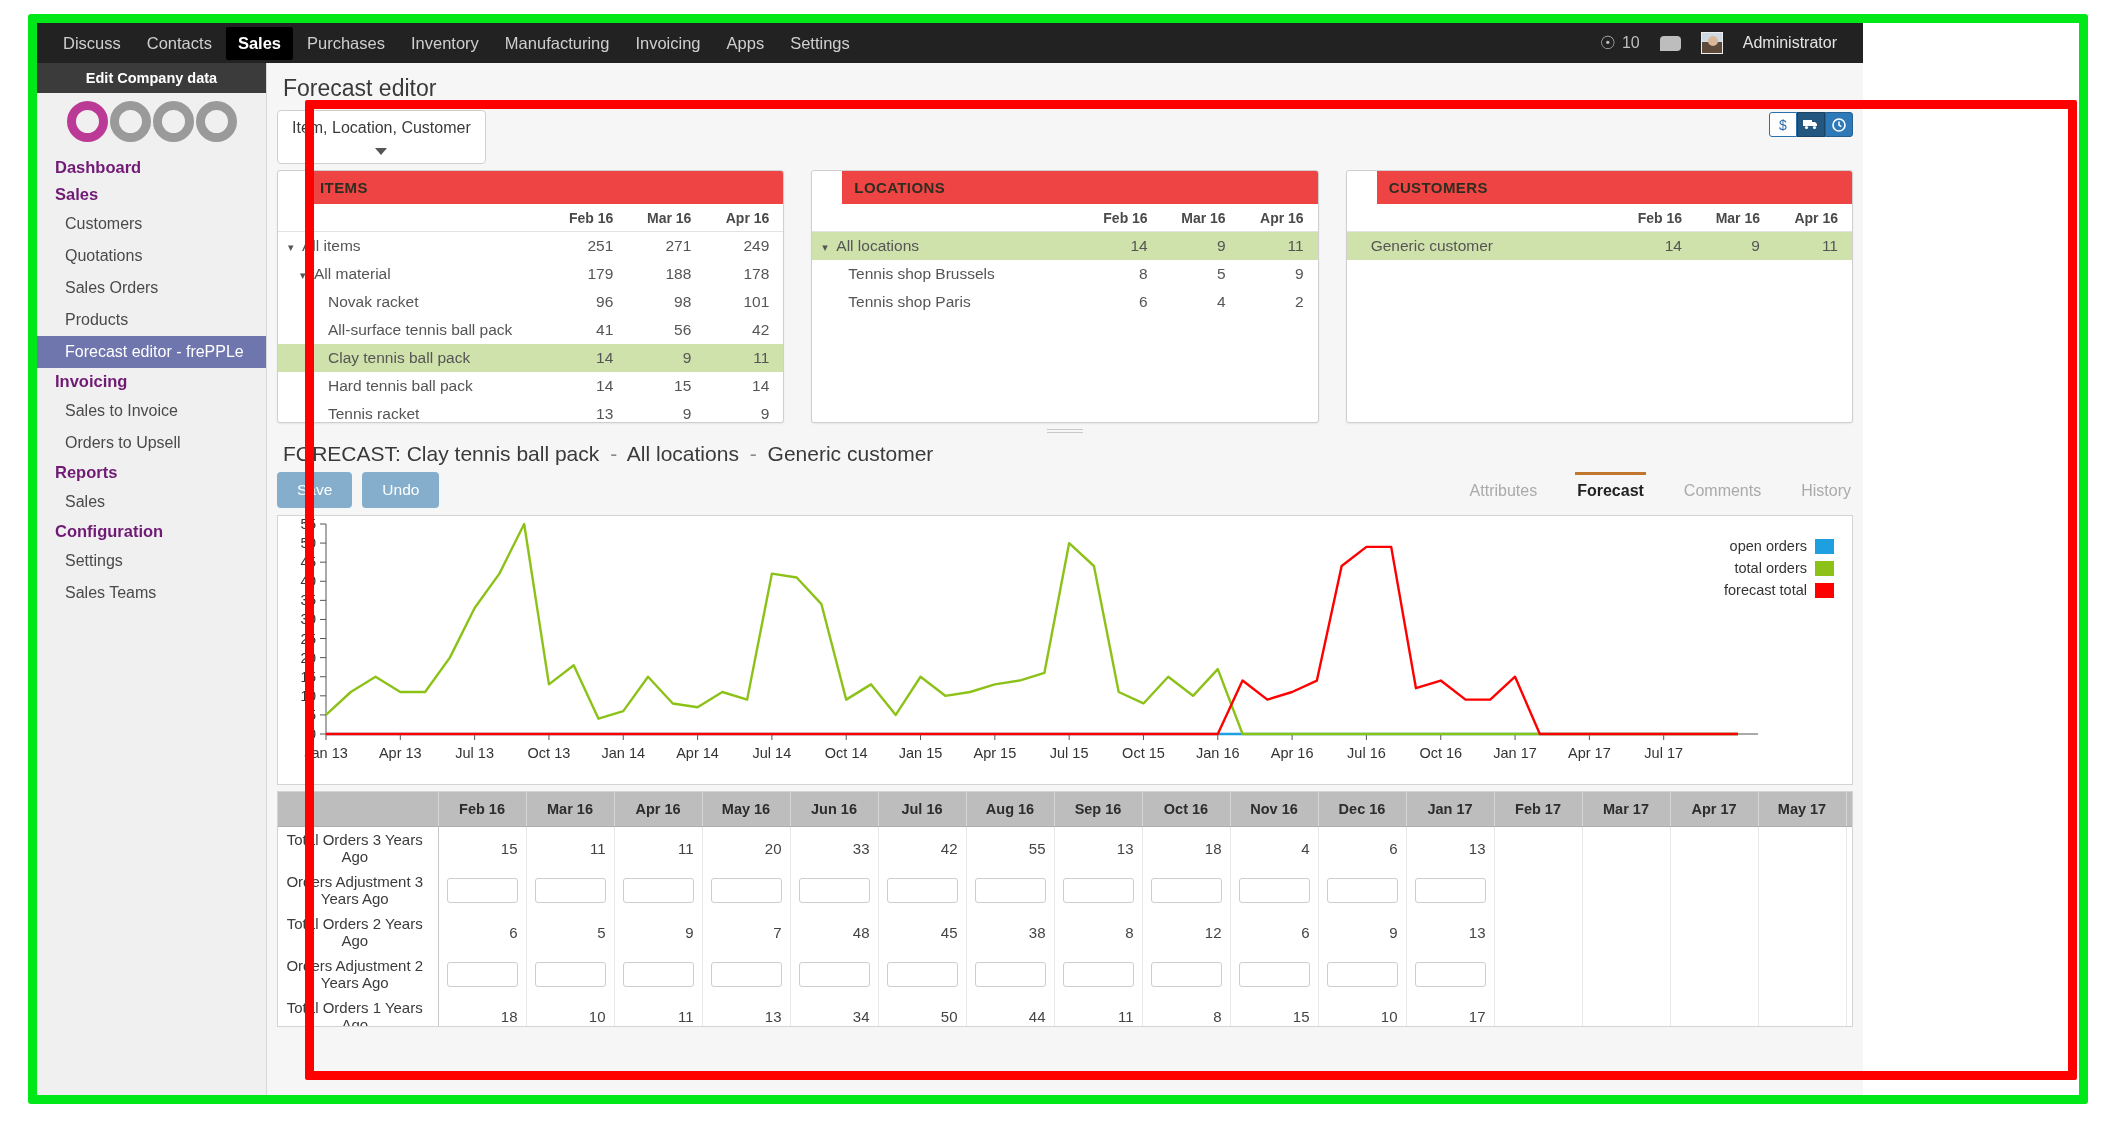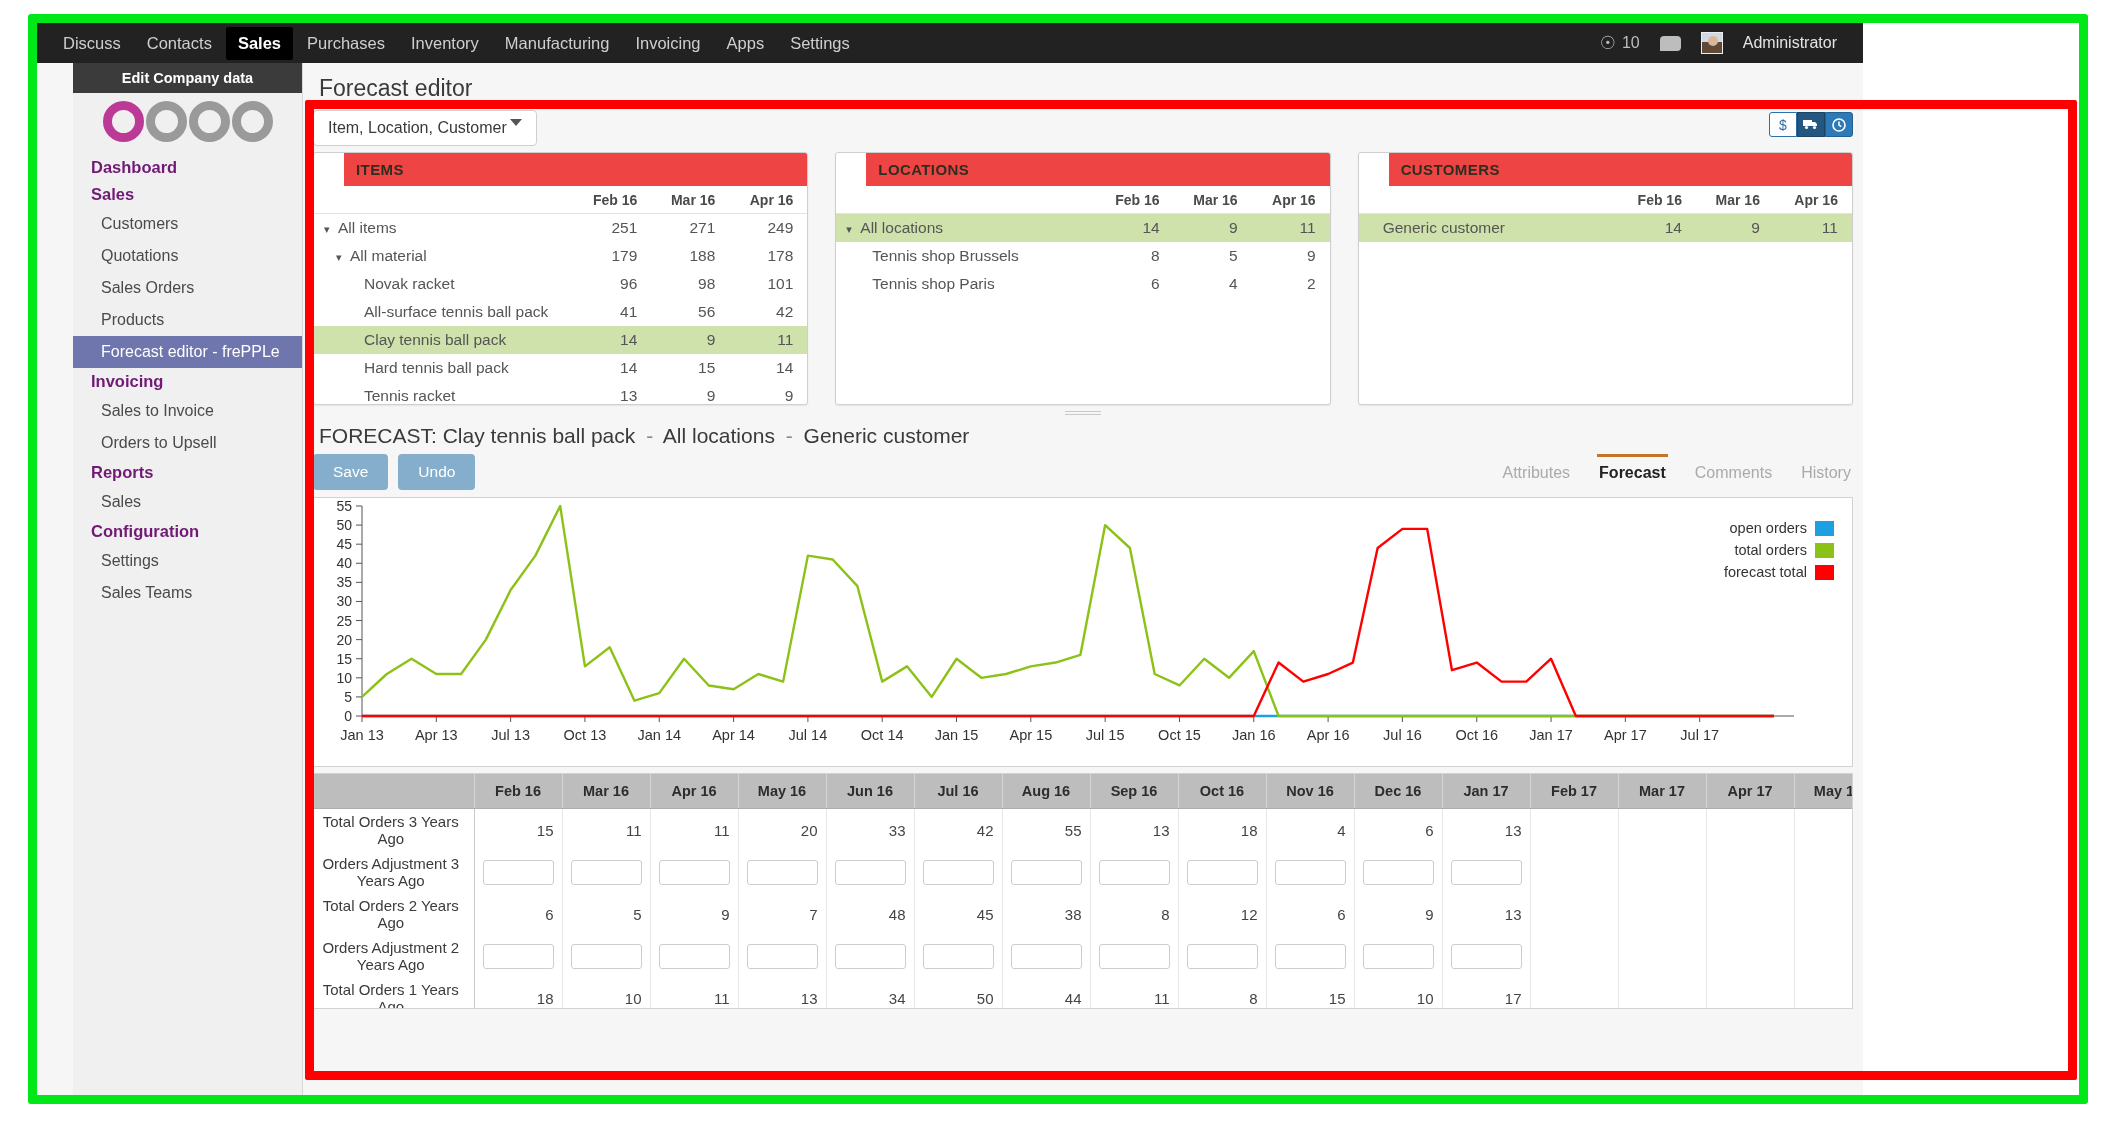--- a/index.html
+++ b/index.html
@@ -42,21 +42,21 @@
   .chat-icon { width:21px; height:15px; background:#bdbdbd; border-radius:4px 4px 4px 0; position:relative; display:inline-block; }
   .avatar {
     width:22px; height:22px; background:linear-gradient(#cfd9e4 45%, #5d4a3a 45%);
     border:1px solid #eee; position:relative; overflow:hidden;
   }
   .avatar::after{ content:""; position:absolute; left:6px; top:3px; width:10px; height:10px;
     background:#dbb79a; border-radius:50%; }
   .user-name { color:#e3e3e3; }
 
   
-  #body { display:flex; height:1032px;padding-left:36px; }
+  #body { display:flex; height:1032px; }
 
   
   #sidebar { width:230px; background:#f0f0f0; border-right:1px solid #d8d8d8; flex:0 0 230px; }
   #edit-company {
     background:#3b3b3b; color:#fff; text-align:center; font-size:14.5px;
     padding:7px 0; font-weight:600;
   }
   #rings { display:flex; justify-content:center; gap:2px; padding:8px 0 12px 0; }
   .ring { width:41px; height:41px; border-radius:50%; border:9px solid #9a9a9a; }
   .ring.first { border-color:#bb3a95; }
@@ -69,21 +69,21 @@
   .side-link.active { background:#6f75ad; color:#fff; }
 
   
   #main { flex:1 1 auto; position:relative; background:#f6f6f6; padding:0 10px; overflow:hidden; }
   #page-title { font-size:23px; color:#3a3a3a; padding:12px 0 8px 6px; font-weight:400; }
 
   .toolbar-row { display:flex; align-items:flex-start; }
   #dim-select {
     background:#fff; border:1px solid #cfcfcf; border-radius:4px;
     padding:8px 14px; font-size:16px; color:#3a3a3a; display:inline-flex;
-    gap:3px; cursor:pointer;
+    align-items:center; gap:11px; cursor:pointer;flex-direction:column;
   }
   .caret { width:0;height:0;border-left:6px solid transparent;border-right:6px solid transparent;border-top:7px solid #555; }
   .tb-spacer{flex:1 1 auto;}
   #icon-buttons { display:flex; margin-top:2px; }
   .ibtn { width:28px; height:25px; border:1px solid #2c6fad; display:flex; align-items:center;
     justify-content:center; font-size:14px; color:#2f6ea8; background:#fff; cursor:pointer;}
   .ibtn.blue { background:#2e7ab8; color:#fff; border-color:#245f90; }
   .ibtn.dark { background:#24577f; color:#fff; border-color:#1b4462; }
   .ibtn:first-child{border-radius:3px 0 0 3px;}
   .ibtn:last-child{border-radius:0 3px 3px 0;}
@@ -116,21 +116,21 @@
     background:repeating-linear-gradient(#c9c9c9 0 1px,transparent 1px 3px); }
 
   
   #fc-title { font-size:21px; color:#3a3a3a; padding:6px 0 6px 6px; }
   #fc-title .sep { color:#888; padding:0 5px; }
   .fc-row { display:flex; align-items:flex-start; }
   .btn {
     background:#84aecb; color:#fff; border:none; border-radius:4px;
     padding:9px 20px; font-size:15.5px; margin-right:10px; cursor:pointer;
   }
-  #tabs { display:flex; gap:25px; align-items:flex-end; padding-bottom:4px; font-size:16px; }
+  #tabs { display:flex; gap:36px; align-items:flex-end; padding-bottom:4px; font-size:16px; }
   .tab { color:#aaa; padding:3px 2px 7px 2px; cursor:pointer; }
   .tab.active { color:#222; font-weight:bold; border-top:3px solid #c1762b; padding-top:7px; }
 
   
   #chart-card {
     background:#fff; border:1px solid #d3d3d3; height:270px; margin-top:4px;
     position:relative; overflow:hidden;
   }
   #legend { position:absolute; right:18px; top:22px; font-size:14.5px; color:#333; }
   .leg-row { display:flex; align-items:center; justify-content:flex-end; gap:8px; margin-bottom:6px; }

